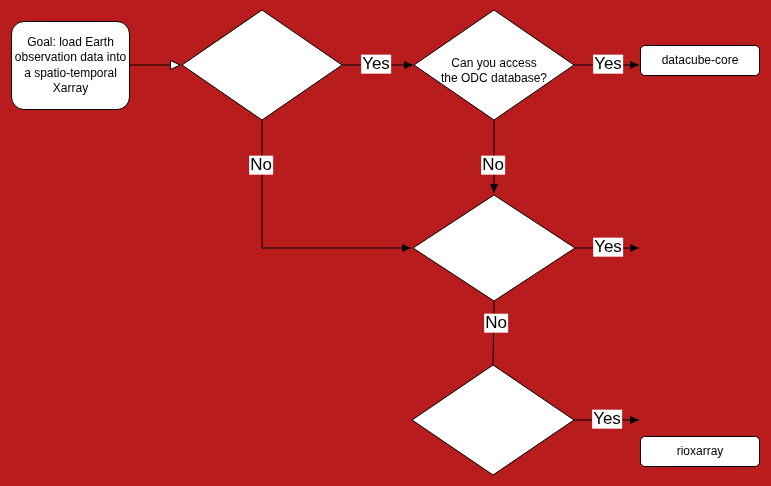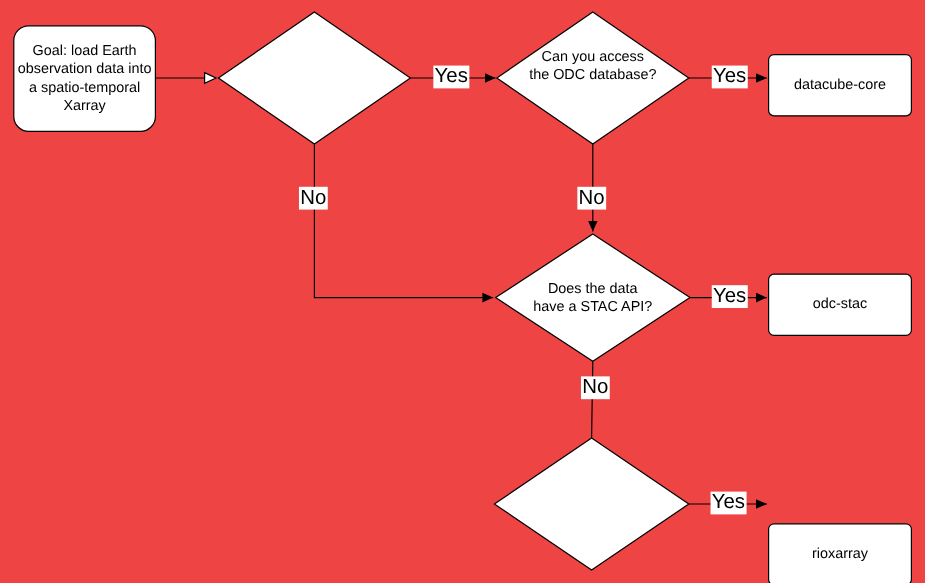--- a/index.html
+++ b/index.html
@@ -1,44 +1,44 @@
 <!DOCTYPE html>
 <html><head>
 <meta charset="utf-8">
 <style>
   html, body { margin: 0; padding: 0; background: #ffffff; }
   .stage {
     position: relative;
     width: 771px;
     height: 486px;
-    background: #ef4444;
+    background: #b91c1c;
     font-family: "Liberation Sans", sans-serif;
     color: #000000;
     overflow: hidden;
   }
   .layer { position: absolute; left: 0; top: 0; }
   .node {
     position: absolute;
     display: flex;
     align-items: center;
     justify-content: center;
     text-align: center;
     font-size: 12px;
     line-height: 1.27;
     white-space: pre-line;
     box-sizing: border-box;
   }
   .rounded { background: #ffffff; border: 1px solid #000000; }
   .goal   { left: 11px;  top: 21px;  width: 119px; height: 89px;  border-radius: 13px; }
-  .result { width: 120px; height: 52px; border-radius: 5px; }
+  .result { width: 120px; height: 31px; border-radius: 5px; }
   .r1 { left: 640px; top: 45px; }
   .r2 { left: 640px; top: 228px; }
   .r3 { left: 640px; top: 400px; margin-top: 36px; }
   .q1 { left: 182px; top: 10px;  width: 160px; height: 110px; }
-  .q2 { left: 414px; top: 0;  width: 160px; height: 110px; }
+  .q2 { left: 414px; top: 16px;  width: 160px; height: 110px; }
   .q3 { left: 413px; top: 195px; width: 162px; height: 106px; }
   .q4 { left: 412px; top: 365px; width: 162px; height: 110px; }
   .edge-label {
     position: absolute;
     transform: translate(-50%, -50%);
     background: #ffffff;
     padding: 0 1px;
     font-size: 17px;
     line-height: 1.1;
   }
@@ -82,25 +82,22 @@
     <line x1="574" y1="420" x2="639" y2="420" marker-end="url(#arrow-filled)"></line>
   </svg>
 
   <div class="node rounded goal">Goal: load Earth
 observation data into
 a spatio-temporal
 Xarray</div>
 
   <div class="node q2">Can you access
 the ODC database?</div>
-  <div class="node q3">Does the data
-have a STAC API?</div>
 
   <div class="node rounded result r1">datacube-core</div>
-  <div class="node rounded result r2">odc-stac</div>
   <div class="node rounded result r3">rioxarray</div>
 
   <div class="edge-label lbl-yes1">Yes</div>
   <div class="edge-label lbl-no1">No</div>
   <div class="edge-label lbl-yes2">Yes</div>
   <div class="edge-label lbl-no2">No</div>
   <div class="edge-label lbl-yes3">Yes</div>
   <div class="edge-label lbl-no3">No</div>
   <div class="edge-label lbl-yes4">Yes</div>
 

